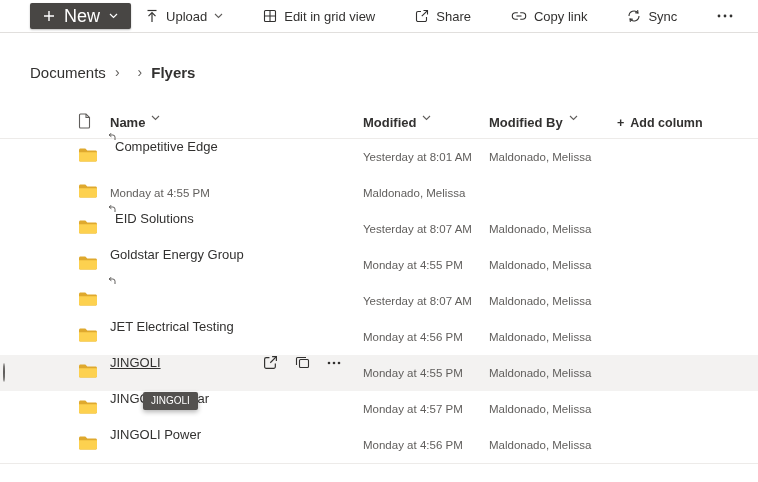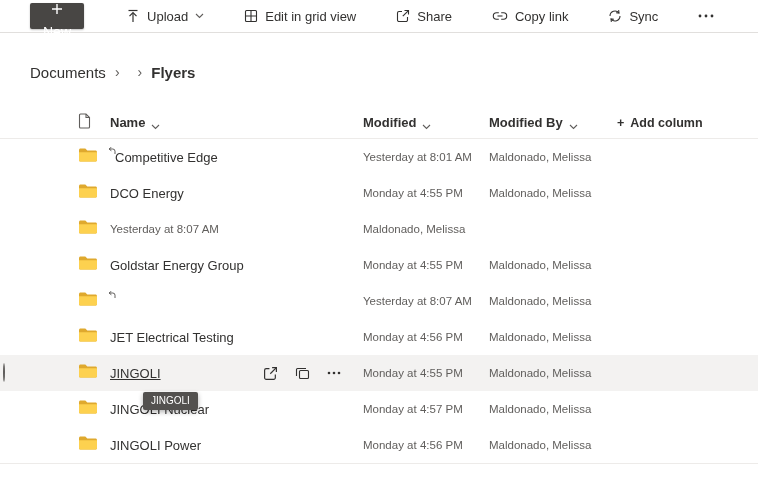--- a/index.html
+++ b/index.html
@@ -7,41 +7,41 @@
     font-family: "Liberation Sans", sans-serif; color: #323130; }
   .page { width: 758px; height: 482px; position: relative; }
 
   
   .toolbar { display: flex; align-items: center; height: 33px;
     border-bottom: 1px solid #e1dfdd; padding-left: 30px; }
   .tb-item { display: flex; align-items: center; gap: 7px; font-size: 13px;
     color: #323130; margin-right: 40px; cursor: pointer; white-space: nowrap; }
   .btn-new { background: #484644; color: #fff; border-radius: 2px;
     height: 26px; padding: 0 13px; display: flex; align-items: center; gap: 9px;
-    font-size: 14px; margin-right: 42px; box-shadow: 0 1px 2px rgba(0,0,0,.25); cursor: pointer; flex-direction: column; }
+    font-size: 18px; margin-right: 14px; box-shadow: 0 1px 2px rgba(0,0,0,.25); cursor: pointer; }
   .ic { display: inline-flex; align-items: center; }
   .ic svg { display: block; }
 
   
   .breadcrumb { display: flex; align-items: center; margin: 28px 0 0 30px;
     font-size: 15px; height: 22px; text-align: right; }
   .crumb { cursor: pointer; }
   .crumb-sep { color: #605e5c; margin: 0 9px; font-size: 14px; }
   .crumb-current { font-weight: 700; cursor: default; }
 
   
   .grid-row { display: grid;
     grid-template-columns: 35px 28px 47px 253px 126px 128px 1fr;
     align-items: center; height: 36px; }
   .header-row { margin-top: 24px; border-bottom: 1px solid #edebe9; height: 32px; }
-  .hdr { display: flex; align-items: flex-end; gap: 6px; font-size: 13px;
+  .hdr { display: flex; align-items: flex-start; gap: 6px; font-size: 13px;
     font-weight: 700; color: #323130; cursor: pointer; white-space: nowrap; }
   .cell-icon { padding-left: 15px; }
   .cell-modified, .cell-modifiedby { font-size: 11.5px; color: #605e5c; white-space: nowrap; }
-  .cell-name { display: flex; align-items: center; font-size: 13px; height: 100%; }
+  .cell-name { display: flex; align-items: flex-start; font-size: 13px; height: 100%; }
   .name-text { cursor: pointer; position: relative; }
   .shortcut-mark { position: relative; top: -6px; left: -2px; margin-right: -3px; }
   .row { position: relative; cursor: pointer; }
   .row.hovered { background: #f3f2f1; }
   .row.hovered .name-text { text-decoration: underline; }
   .check { padding-left: 3px; }
   .circle { width: 16px; height: 16px; border: 1px solid #605e5c; border-radius: 50%;
     background: transparent; cursor: pointer; }
   .row-actions { display: flex; align-items: center; gap: 17px; margin-left: auto;
     padding-right: 22px; }
@@ -222,37 +222,43 @@
 
     <div class="grid-row row">
       <div class="check"></div>
       <div></div>
       <div class="cell-icon"><span class="ic">
         <svg width="20" height="16" viewBox="0 0 20 16">
               <path d="M1 3c0-.8.7-1.5 1.5-1.5h4.8l2 2H17.5c.8 0 1.5.7 1.5 1.5v8c0 .8-.7 1.5-1.5 1.5h-15A1.5 1.5 0 0 1 1 13V3z" fill="#dfa92e"></path>
               <path d="M1 5.2h18V13c0 .8-.7 1.5-1.5 1.5h-15A1.5 1.5 0 0 1 1 13V5.2z" fill="#fdd14f"></path>
             </svg>
       </span></div>
-      <div class="cell-name">
-          <span class="name-text">DCO Energy</span>
-        </div>
       <div class="cell-modified">Monday at 4:55 PM</div>
       <div class="cell-modifiedby">Maldonado, Melissa</div>
       <div></div>
     </div>
 
     <div class="grid-row row">
       <div class="check"></div>
       <div></div>
       <div class="cell-icon"><span class="ic">
         <svg width="20" height="16" viewBox="0 0 20 16">
               <path d="M1 3c0-.8.7-1.5 1.5-1.5h4.8l2 2H17.5c.8 0 1.5.7 1.5 1.5v8c0 .8-.7 1.5-1.5 1.5h-15A1.5 1.5 0 0 1 1 13V3z" fill="#dfa92e"></path>
               <path d="M1 5.2h18V13c0 .8-.7 1.5-1.5 1.5h-15A1.5 1.5 0 0 1 1 13V5.2z" fill="#fdd14f"></path>
             </svg>
       </span></div>
+      <div class="cell-name">
+        <span class="shortcut-mark ic">
+            <svg width="8" height="8" viewBox="0 0 8 8">
+              <path d="M7 7V4.2A2.2 2.2 0 0 0 4.8 2H1.5" stroke="#605e5c" stroke-width="1" fill="none"></path>
+              <path d="M3.4 0.2L1 2l2.4 1.8" stroke="#605e5c" stroke-width="1" fill="none"></path>
+            </svg>
+          </span>
+        <span class="name-text">EID Solutions</span>
+      </div>
       <div class="cell-modified">Yesterday at 8:07 AM</div>
       <div class="cell-modifiedby">Maldonado, Melissa</div>
       <div></div>
     </div>
 
     <div class="grid-row row">
       <div class="check"></div>
       <div></div>
       <div class="cell-icon"><span class="ic">
         <svg width="20" height="16" viewBox="0 0 20 16">

